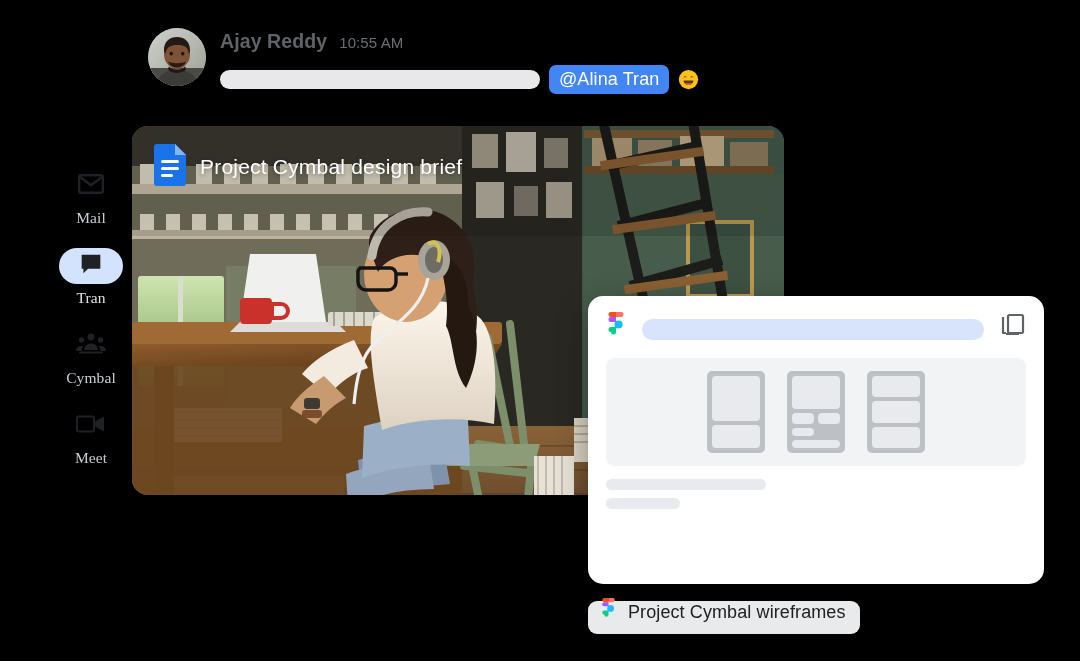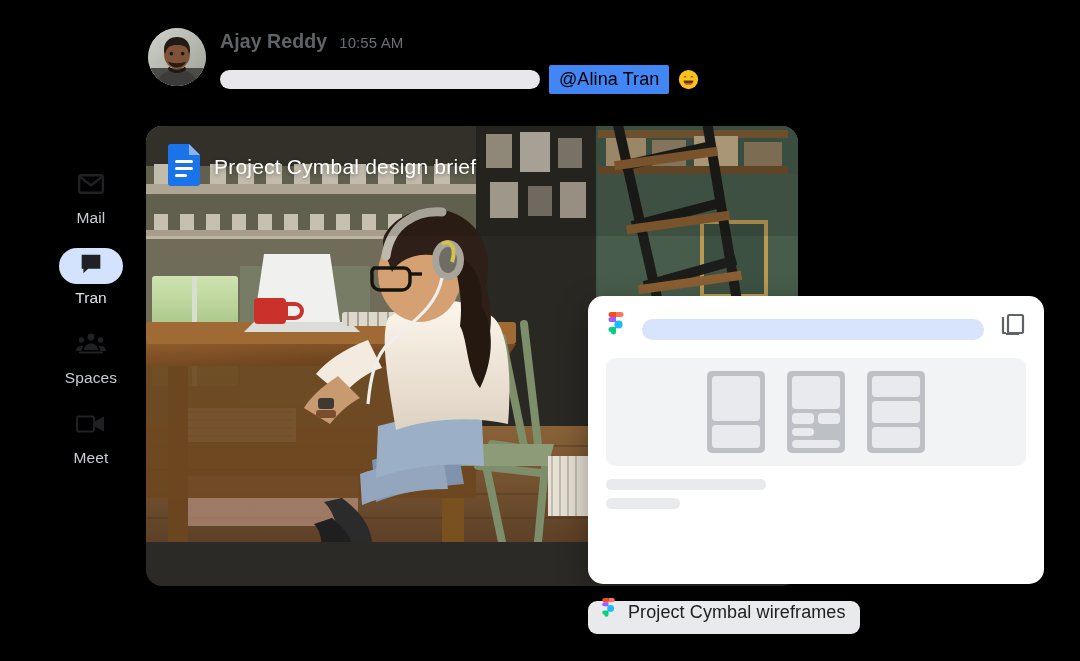--- a/index.html
+++ b/index.html
@@ -22,20 +22,21 @@
   
   #sidebar {
     position: absolute;
     left: 34px;
     top: 160px;
     width: 114px;
     display: flex;
     flex-direction: column;
     align-items: center;
     gap: 14px;
+    font-family: Liberation Serif, serif;
   }
 
   .nav-item {
     width: 114px;
     display: flex;
     flex-direction: column;
     align-items: center;
     gap: 5px;
     cursor: pointer;
     padding-top: 8px;
@@ -114,42 +115,42 @@
 
   #msg-placeholder {
     width: 320px;
     height: 19px;
     border-radius: 10px;
     background: #e8e8eb;
   }
 
   #mention-chip {
     background: #4285f4;
-    color: #000000;
+    color: #ffffff;
     font-size: 18px;
-    border-radius: 2px;
+    border-radius: 7px;
     padding: 5px 10px 6px;
     letter-spacing: .1px;
     line-height: 1;
     white-space: nowrap;
   }
 
   #emoji {
     font-size: 19px;
     line-height: 1;
   }
   #emoji svg { display: block; }
 
   
   #photo-card {
     position: absolute;
-    left: 146px;
+    left: 132px;
     top: 126px;
     width: 652px;
-    height: 460px;
+    height: 369px;
     border-radius: 16px;
     overflow: hidden;
     background: #2c2a26;
   }
 
   #photo-card .photo-scene { position: absolute; inset: 0; }
 
   #doc-chip {
     position: absolute;
     left: 22px;
@@ -299,21 +300,21 @@
             <circle cx="16" cy="6" r="3.4"></circle>
             <circle cx="6.5" cy="9" r="2.7"></circle>
             <circle cx="25.5" cy="9" r="2.7"></circle>
             <path d="M9 19c0-3.9 3.2-6.6 7-6.6s7 2.7 7 6.6z"></path>
             <path d="M1 20c0-3 2-5.1 5-5.1 1 0 1.9.2 2.6.6-1.3 1.3-2 3-2.1 4.5z"></path>
             <path d="M31 20c0-3-2-5.1-5-5.1-1 0-1.9.2-2.6.6 1.3 1.3 2 3 2.1 4.5z"></path>
             <rect x="4" y="20.4" width="24" height="2.2" rx="1.1"></rect>
           </svg>
         </span>
       </div>
-      <span class="nav-label">Spaces</span>
+      <span class="nav-label">Cymbal</span>
     </div>
 
     <div class="nav-item">
       <div class="nav-pill">
         <span class="nav-icon">
           <svg width="32" height="26" viewBox="0 0 32 22" fill="none" stroke="#202124" stroke-width="2" stroke-linejoin="round">
             <rect x="2" y="3.5" width="17" height="15" rx="1.4"></rect>
             <path d="M19.8 8.6 29 3.6v14.8l-9.2-5z" fill="#202124" stroke="none"></path>
           </svg>
         </span>

